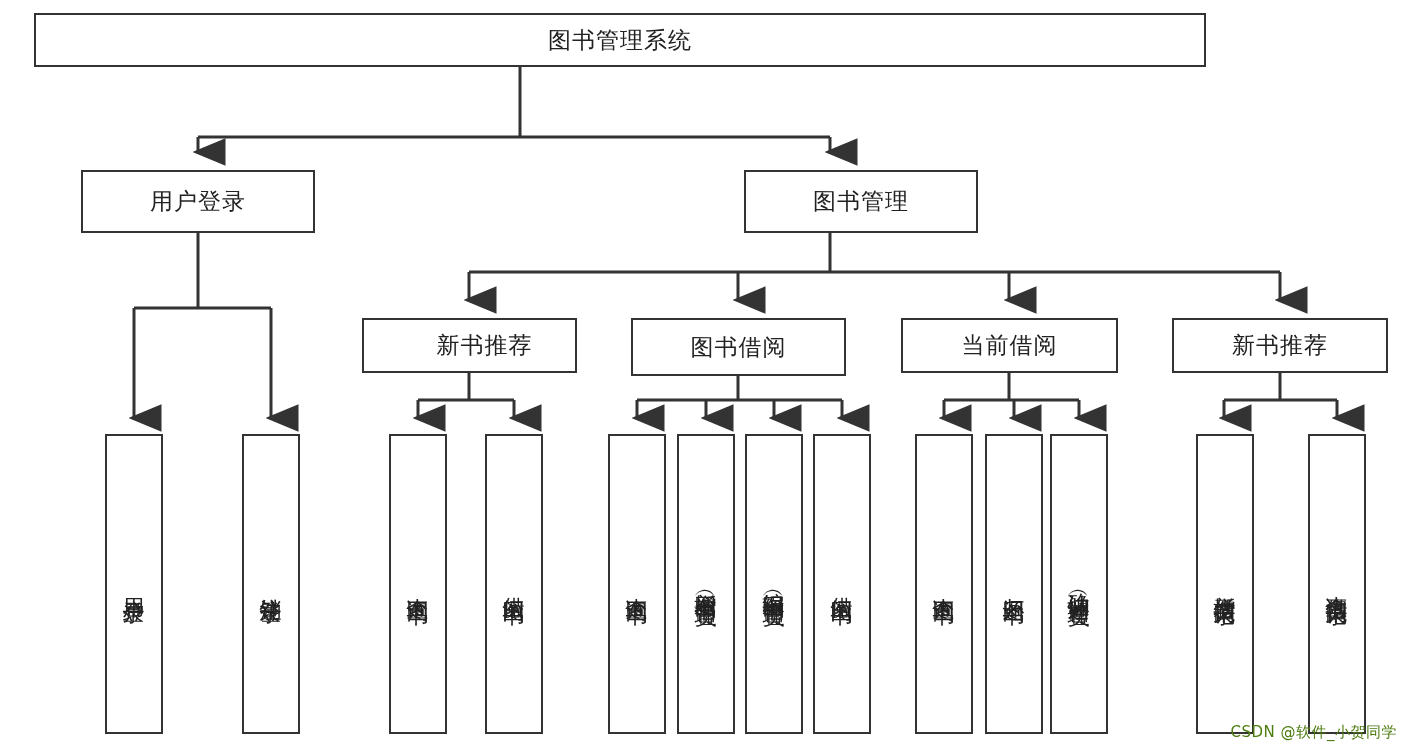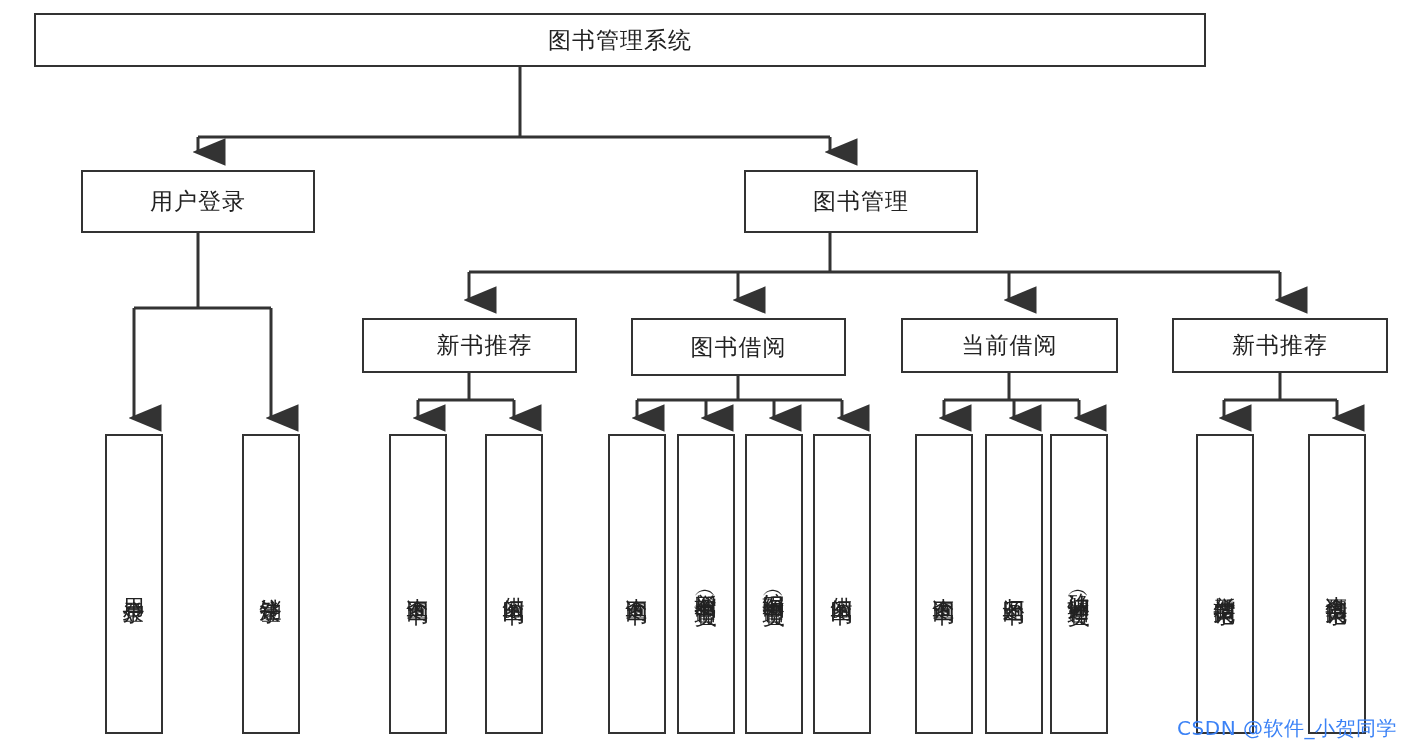--- a/index.html
+++ b/index.html
@@ -46,22 +46,22 @@
     white-space: nowrap;
     line-height: 1.05;
   }
   .node .htext {
     white-space: nowrap;
   }
   #watermark {
     position: absolute;
     right: 8px;
     bottom: 5px;
-    font-size: 20px;
-    color: #3b82f6;
+    font-size: 15px;
+    color: #4d7c0f;
     letter-spacing: 0.5px;
     white-space: nowrap;
     font-family: "DejaVu Sans", "Liberation Sans", sans-serif;
   }
 </style>
 </head>
 <body>
 
 <div id="canvas">
 

